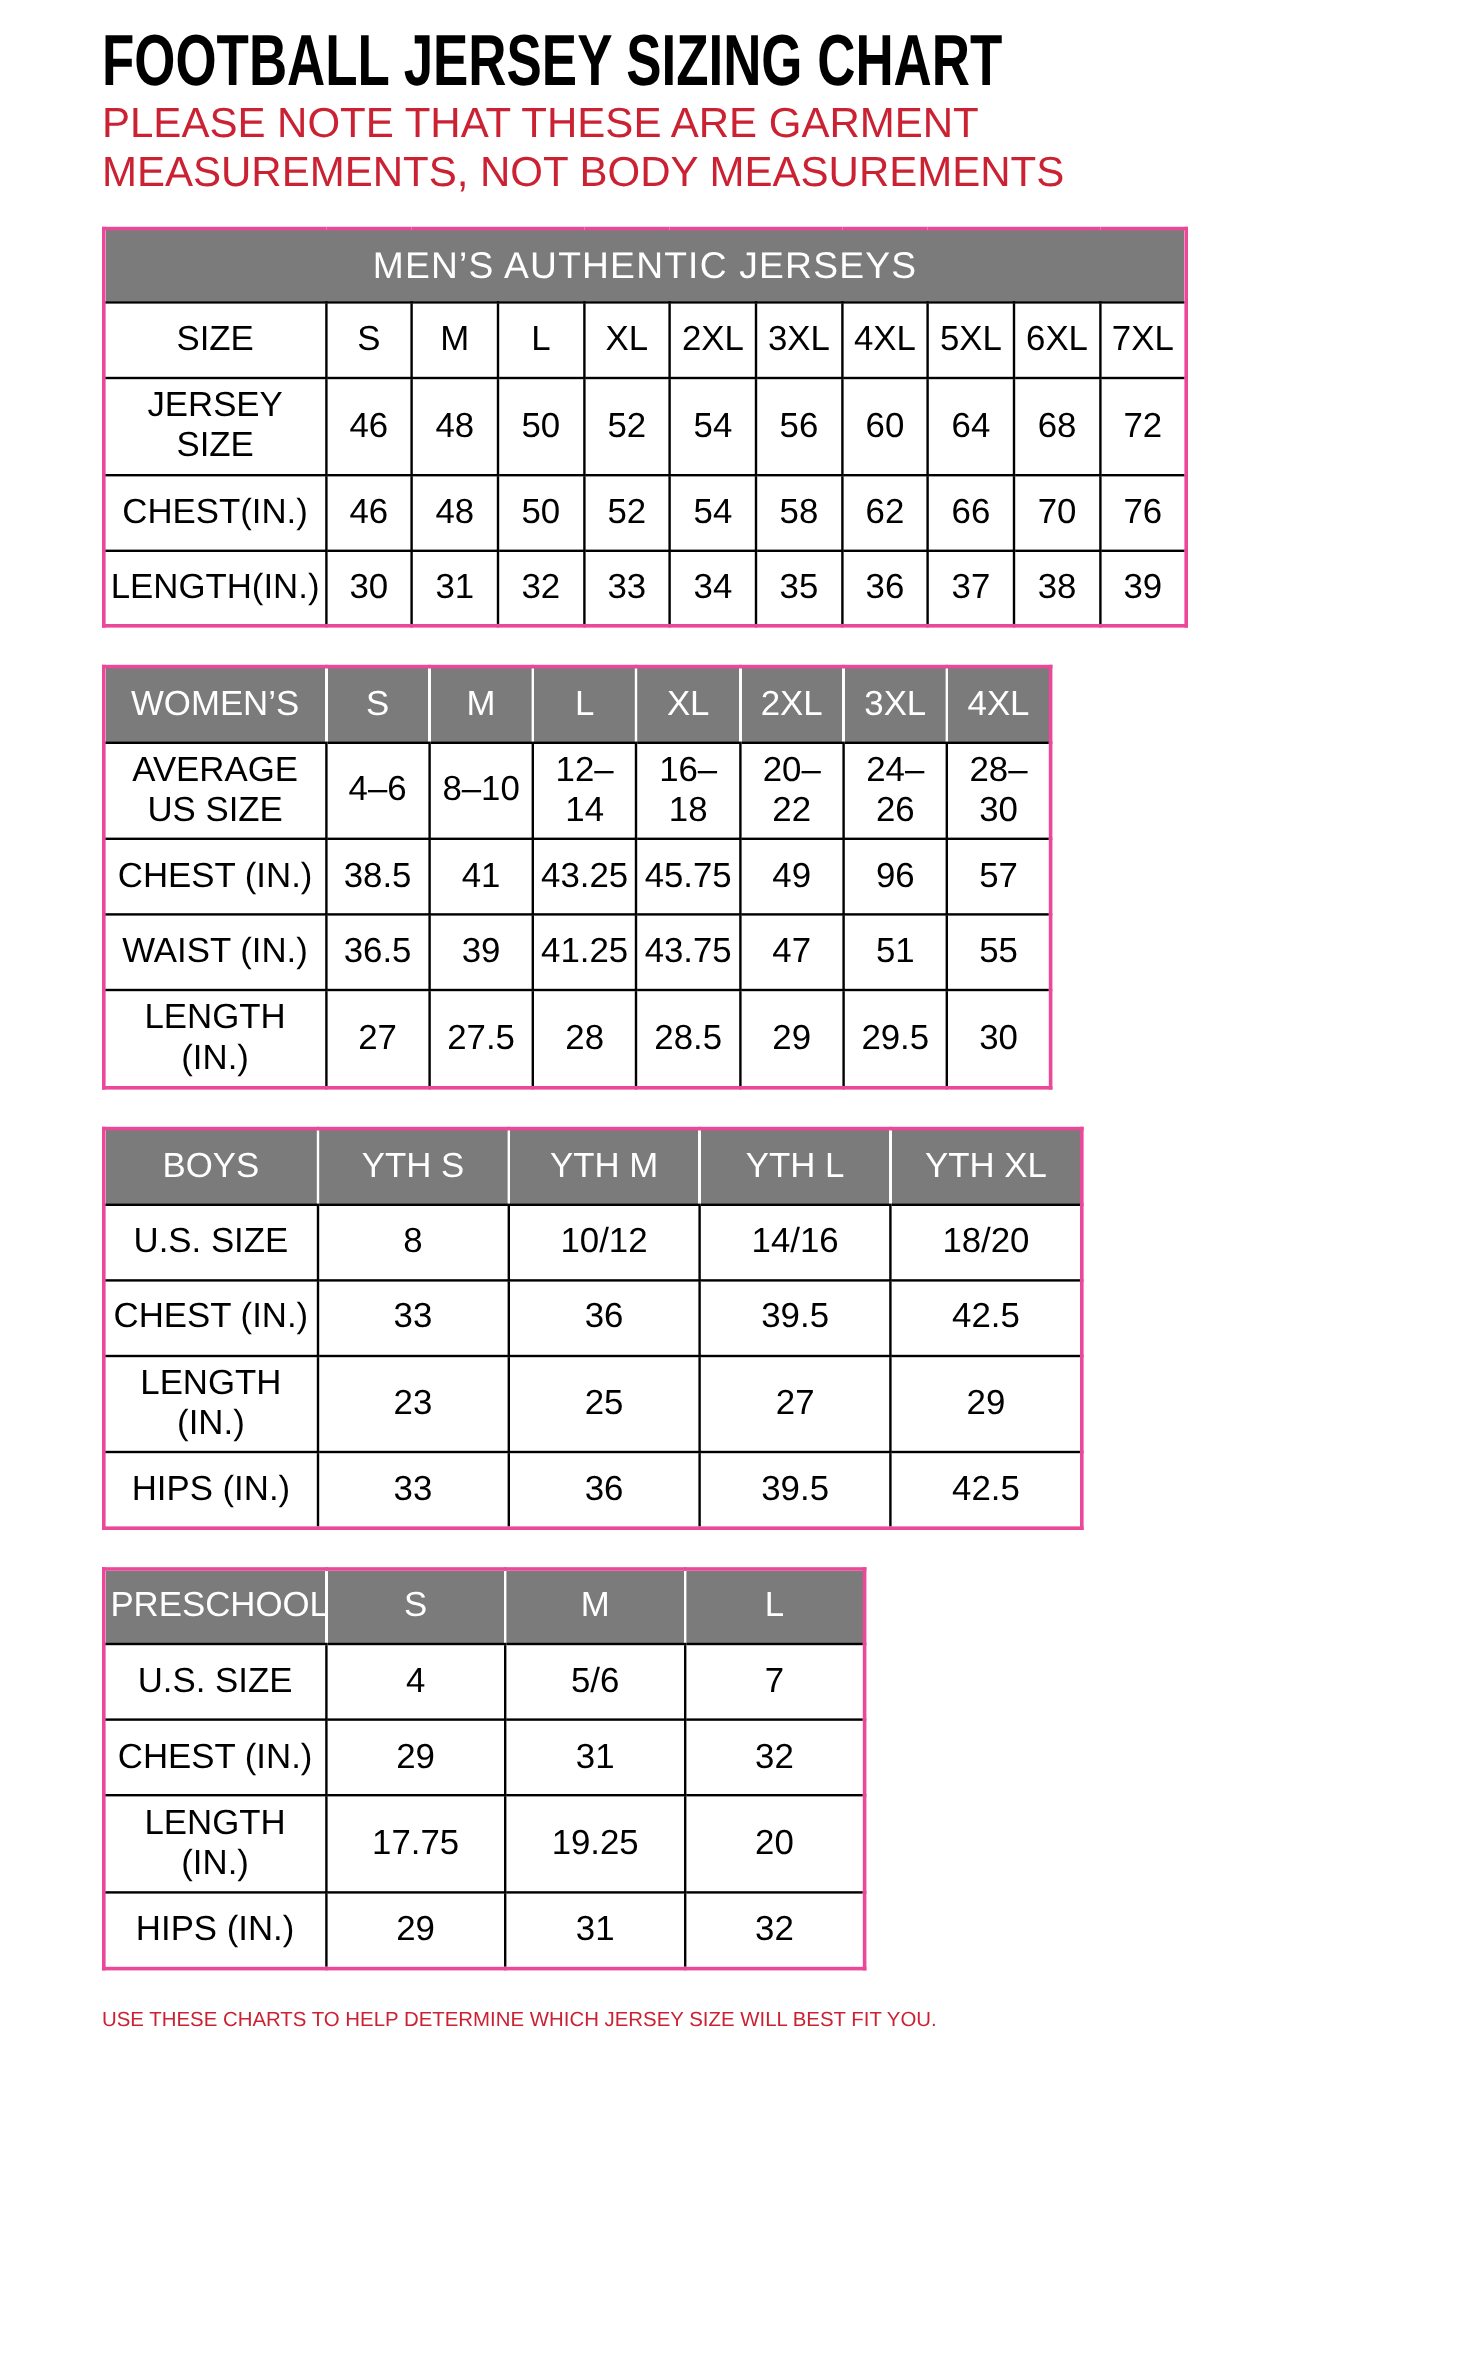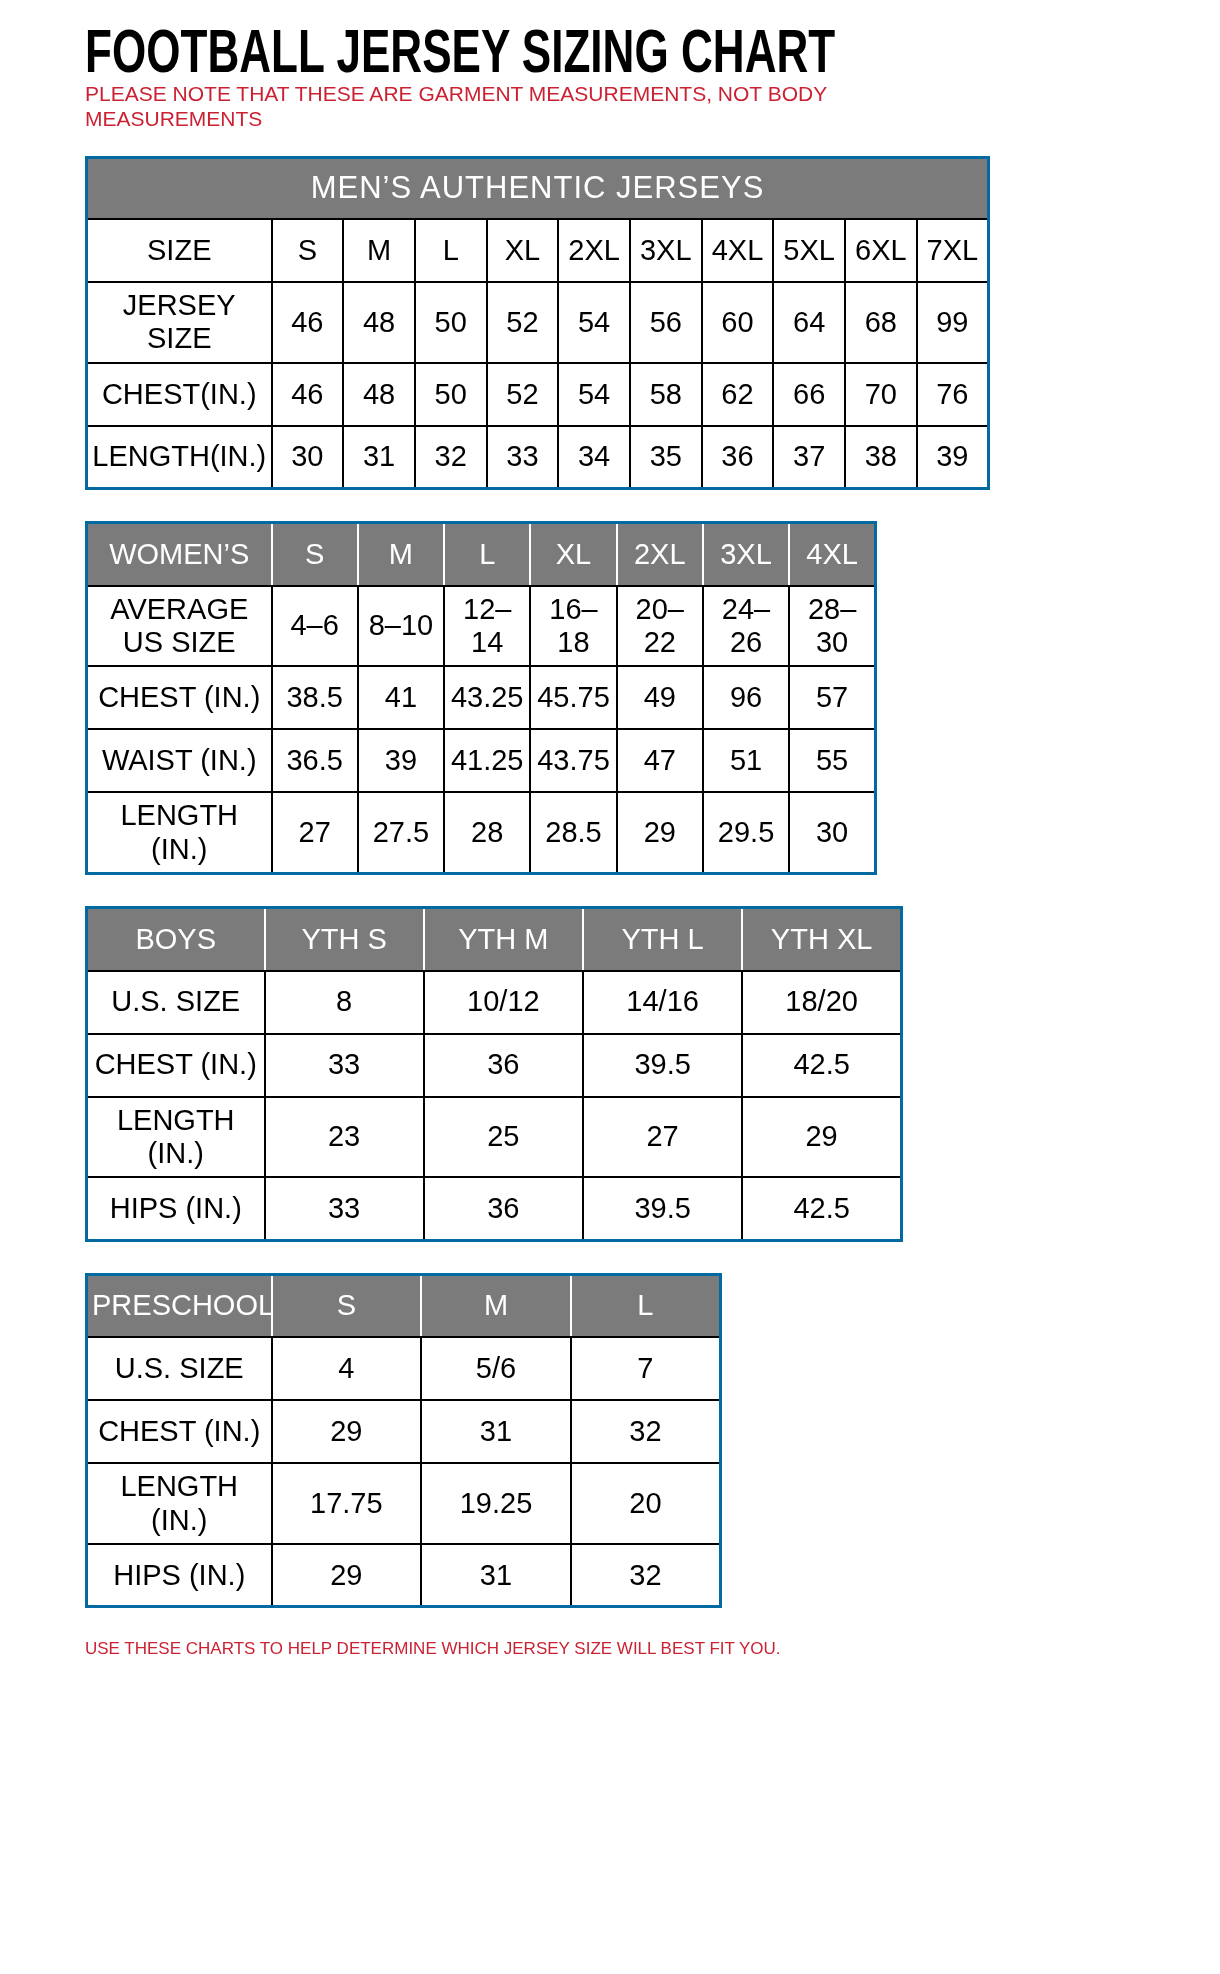--- a/index.html
+++ b/index.html
@@ -12,30 +12,30 @@
     font-weight: bold;
     white-space: nowrap;
     transform: scale(0.76, 1.04);
     transform-origin: left top;
     height: 64px;
     color: #000;
   }
 
   .note {
     color: var(--red, #cb2233);
-    font-size: 21px;
+    font-size: 35px;
     line-height: 1.18;
     max-width: 900px;
     margin: 2px 0 24px 0;
   }
 
   table.size-table {
     border-collapse: collapse;
     table-layout: fixed;
-    border: 3px solid #0369a1;
+    border: 3px solid #ec4899;
     margin-bottom: 31px;
   }
   .size-table td, .size-table th {
     border: 2px solid #000;
     text-align: center;
     vertical-align: middle;
     font-size: 29px;
     font-weight: normal;
     height: 63px;
     padding: 6px 4px;
@@ -118,21 +118,21 @@
         <td class="label">JERSEY SIZE</td>
         <td>46</td>
         <td>48</td>
         <td>50</td>
         <td>52</td>
         <td>54</td>
         <td>56</td>
         <td>60</td>
         <td>64</td>
         <td>68</td>
-        <td>99</td>
+        <td>72</td>
       </tr>
       <tr>
         <td class="label">CHEST(IN.)</td>
         <td>46</td>
         <td>48</td>
         <td>50</td>
         <td>52</td>
         <td>54</td>
         <td>58</td>
         <td>62</td>

